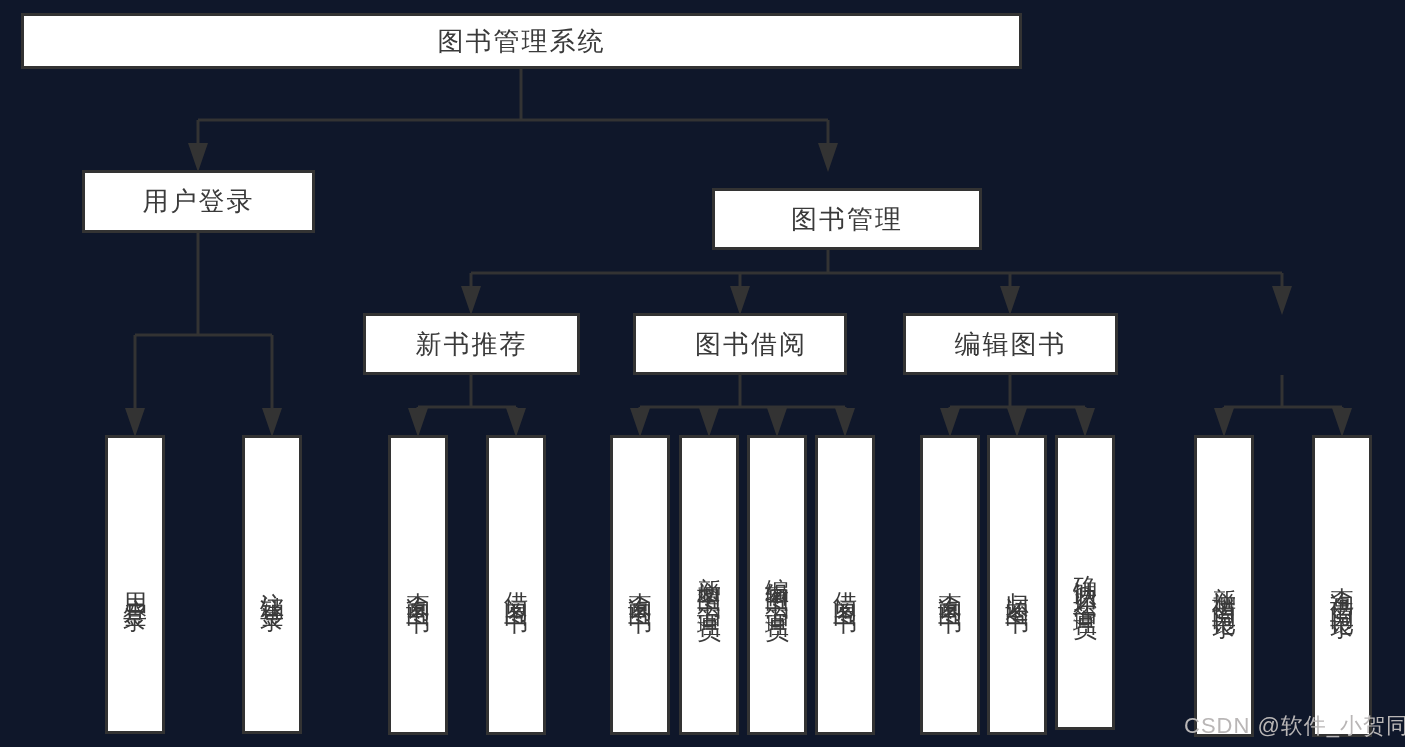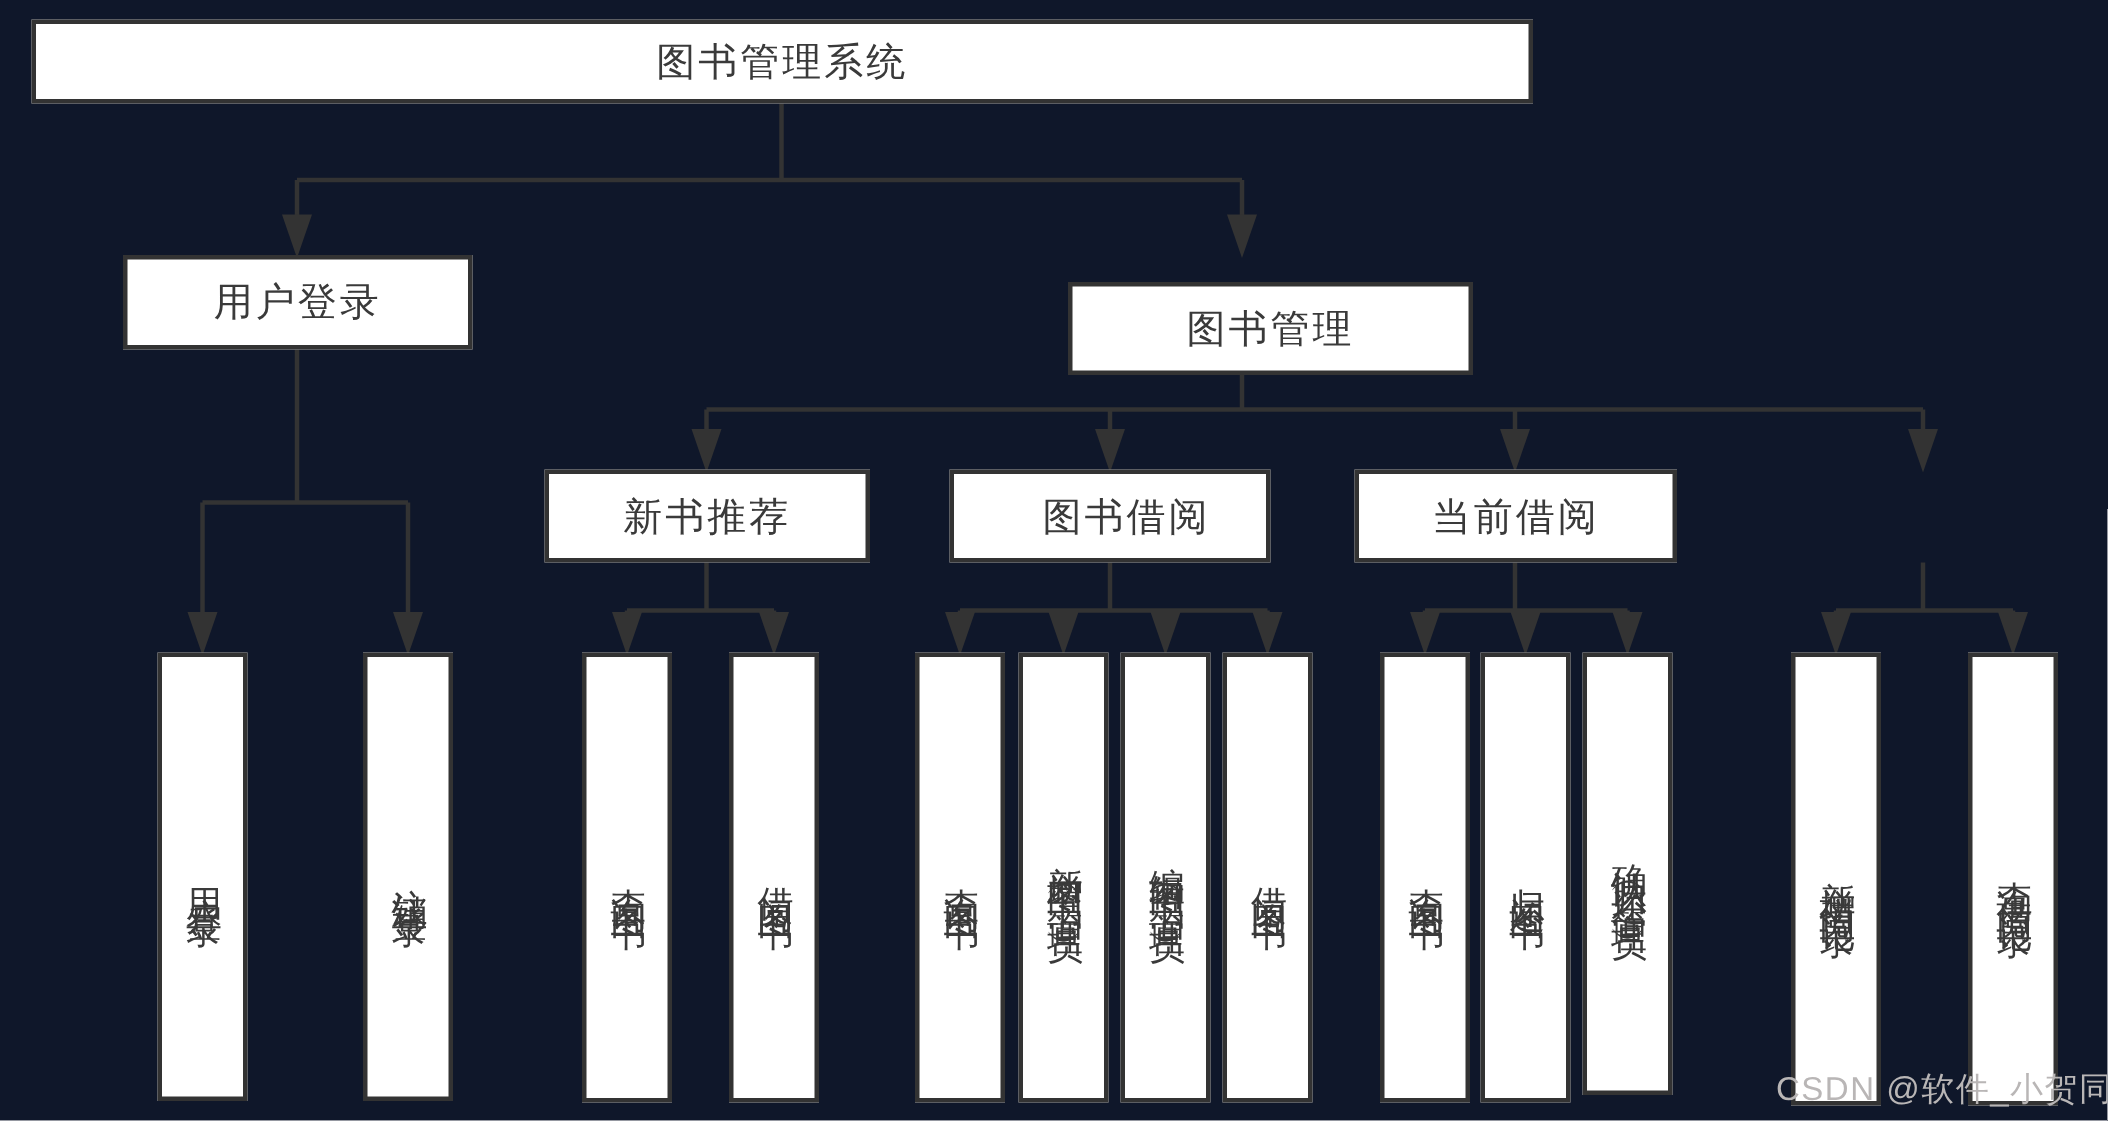--- a/index.html
+++ b/index.html
@@ -102,21 +102,21 @@
     </g>
   </svg>
 
   <div class="node hnode" style="left:21px; top:13px; width:1001px; height:56px;">图书管理系统</div>
 
   <div class="node hnode" style="left:82px; top:170px; width:233px; height:63px;">用户登录</div>
   <div class="node hnode" style="left:712px; top:188px; width:270px; height:62px;">图书管理</div>
 
   <div class="node hnode" style="left:363px; top:313px; width:217px; height:62px;">新书推荐</div>
   <div class="node hnode" style="left:633px; top:313px; width:214px; height:62px;padding-left:22px;">图书借阅</div>
-  <div class="node hnode" style="left:903px; top:313px; width:215px; height:62px;">当前借阅</div>
+  <div class="node hnode" style="left:903px; top:313px; width:215px; height:62px;">编辑图书</div>
 
   <div class="node vnode" style="left:105px; top:435px; width:60px; height:299px;">用户登录</div>
   <div class="node vnode" style="left:242px; top:435px; width:60px; height:299px;">注销登录</div>
 
   <div class="node vnode" style="left:388px; top:435px; width:60px; height:300px;">查询图书</div>
   <div class="node vnode" style="left:486px; top:435px; width:60px; height:300px;">借阅图书</div>
 
   <div class="node vnode" style="left:610px; top:435px; width:60px; height:300px;">查询图书</div>
   <div class="node vnode" style="left:679px; top:435px; width:60px; height:300px;">新增图书（管理员）</div>
   <div class="node vnode" style="left:747px; top:435px; width:60px; height:300px;">编辑图书（管理员）</div>

